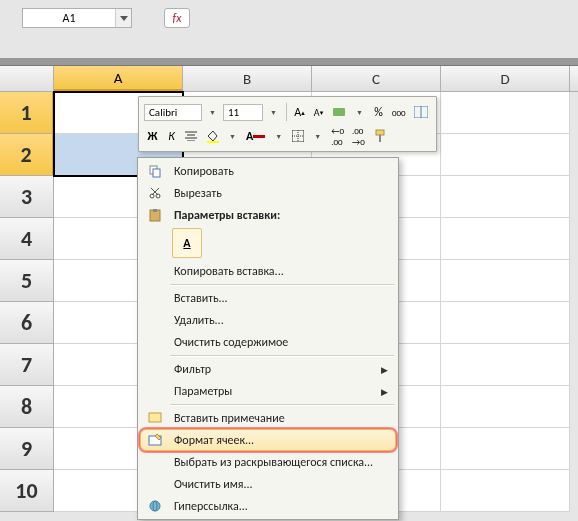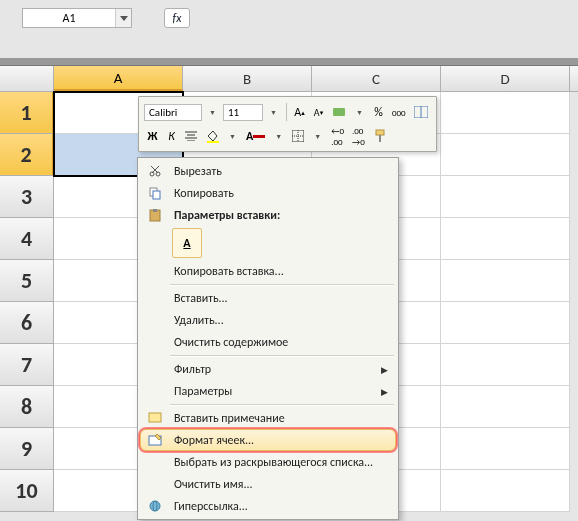--- a/index.html
+++ b/index.html
@@ -3,21 +3,21 @@
 <meta charset="utf-8">
 <style>
 * { margin: 0; padding: 0; box-sizing: border-box; font-family: 'Segoe UI', Calibri, sans-serif; font-size: 12px; }
 body { background: #e6e6e6; overflow: hidden; width: 578px; height: 521px; position: relative; }
 
 
 .formula-bar-area { background: #e6e6e6; height: 58px; display: flex; align-items: flex-start; padding-top: 8px; }
 .name-box { width: 110px; background: #fff; border: 1px solid #b0b0b0; height: 20px; display: flex; align-items: center; justify-content: center; margin-left: 22px; position: relative; }
 .name-box-text { flex: 1; text-align: center; }
 .name-box-dd { width: 16px; background: #f0f0f0; border-left: 1px solid #ccc; height: 100%; display: flex; align-items: center; justify-content: center; }
-.fx-button { margin-left: 32px; width: 26px; height: 20px; background: #fff; border: 1px solid #b0b0b0; border-radius: 3px; display: flex; align-items: center; justify-content: center; font-style: italic; color: #0f172a; }
+.fx-button { margin-left: 32px; width: 26px; height: 20px; background: #fff; border: 1px solid #b0b0b0; border-radius: 3px; display: flex; align-items: center; justify-content: center; font-style: italic; color: #b91c1c; }
 
 
 .top-separator { height: 8px; background: #999; border-bottom: 1px solid #777; }
 
 
 .grid { display: flex; flex-direction: column; }
 .col-headers { display: flex; height: 26px; background: linear-gradient(#f7f7f7, #e0e0e0); border-bottom: 1px solid #b0b0b0; }
 .corner { width: 54px; border-right: 1px solid #b0b0b0; }
 .col-h { width: 129px; border-right: 1px solid #b0b0b0; display: flex; align-items: center; justify-content: center; color: #333; font-size: 15px; }
 .col-h.sel { background: linear-gradient(#fed87f, #f6c74a); color: #000; border-bottom: 2px solid #d89c2a; }
@@ -222,37 +222,37 @@
         </svg>
       </span>
   </div>
 </div>
 
 <div class="ctx-menu" style="left:137px; top:157px;">
   <div class="ctx-gutter"></div>
   <div class="ctx-item">
     <span class="ctx-icon">
         <svg width="14" height="14">
+          <rect x="2" y="2" width="7" height="8" fill="#fff" stroke="#888"></rect>
+          <rect x="5" y="5" width="7" height="8" fill="#fff" stroke="#4a7ab8"></rect>
+        </svg>
+      </span>
+    <span class="ctx-label">Копировать</span>
+  </div>
+  <div class="ctx-item">
+    <span class="ctx-icon">
+        <svg width="14" height="14">
           <circle cx="4" cy="10" r="2" fill="none" stroke="#555"></circle>
           <circle cx="10" cy="10" r="2" fill="none" stroke="#555"></circle>
           <line x1="3" y1="2" x2="10" y2="9" stroke="#555"></line>
           <line x1="11" y1="2" x2="4" y2="9" stroke="#555"></line>
         </svg>
       </span>
     <span class="ctx-label">Вырезать</span>
   </div>
-  <div class="ctx-item">
-    <span class="ctx-icon">
-        <svg width="14" height="14">
-          <rect x="2" y="2" width="7" height="8" fill="#fff" stroke="#888"></rect>
-          <rect x="5" y="5" width="7" height="8" fill="#fff" stroke="#4a7ab8"></rect>
-        </svg>
-      </span>
-    <span class="ctx-label">Копировать</span>
-  </div>
   <div class="ctx-item" style="pointer-events:none;justify-content:flex-end;">
     <span class="ctx-icon">
         <svg width="14" height="14">
           <rect x="2" y="2" width="10" height="11" fill="#d8b060" stroke="#a08040"></rect>
           <rect x="5" y="1" width="4" height="3" fill="#888"></rect>
         </svg>
       </span>
     <span class="ctx-label" style="font-weight:bold;">Параметры вставки:</span>
   </div>
   <div class="ctx-iconbar">

